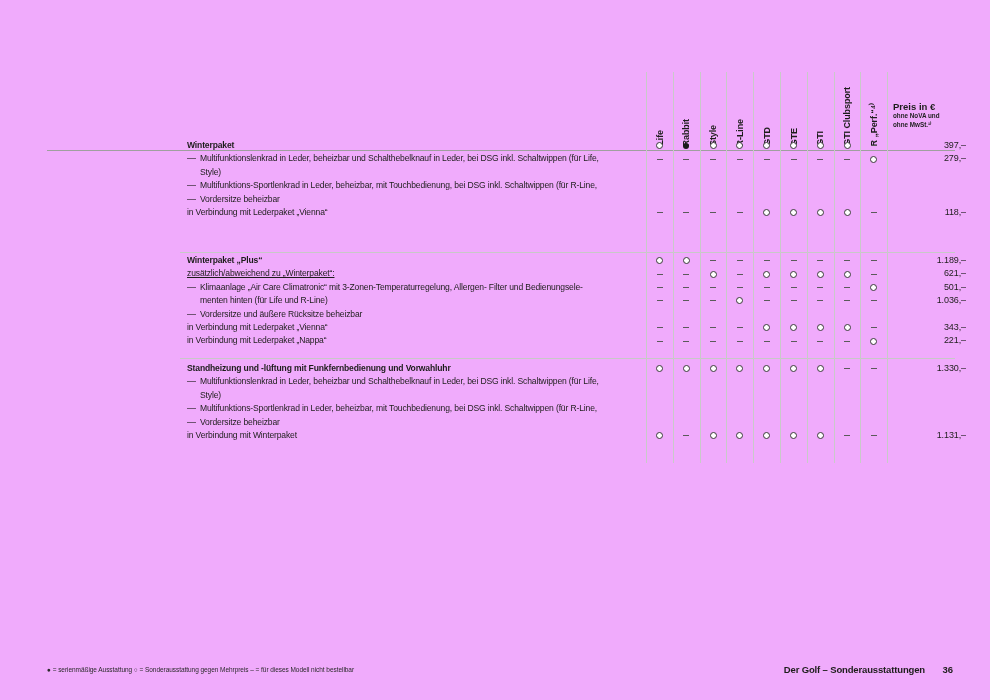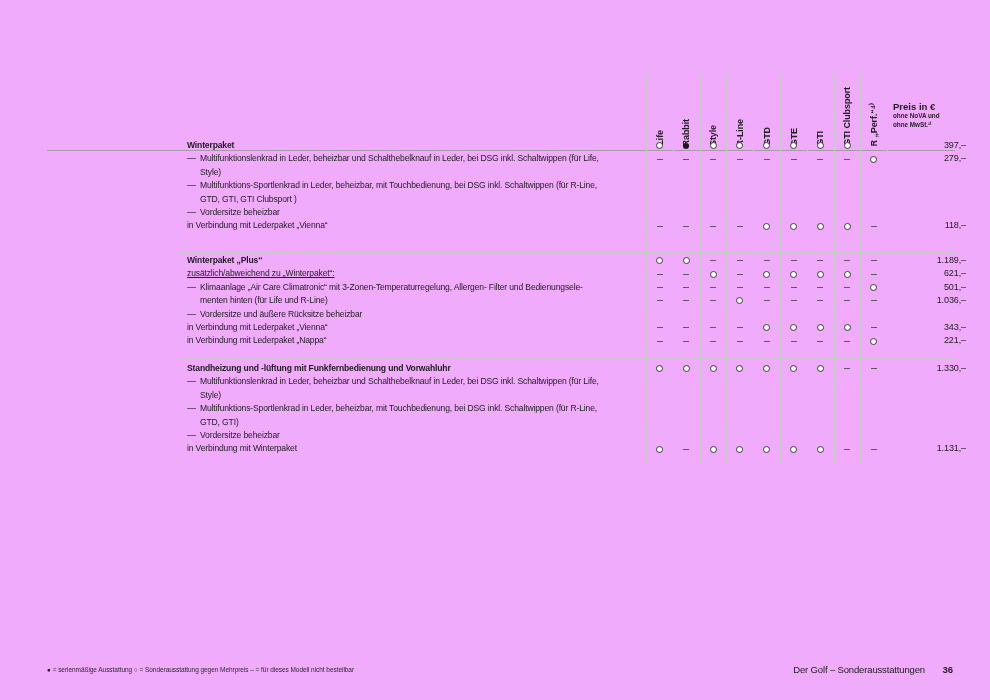--- a/index.html
+++ b/index.html
@@ -26,21 +26,21 @@
   .dashg{position:absolute;left:187px;top:0;font-size:9px;line-height:13.4px;color:#1d1d1b;}
   .cell{position:absolute;top:0;width:27px;height:13.4px;display:flex;
         align-items:center;justify-content:center;}
   .sym-o{width:5px;height:5px;border:1px solid #3a3a3a;border-radius:50%;background:#fff;}
   .sym-s{width:6px;height:6px;border-radius:50%;background:#1a1a1a;}
   .sym-d{width:6px;height:1px;background:#5a5a5a;}
   .price{position:absolute;left:887px;top:0;width:47px;text-align:right;font-size:9px;
          letter-spacing:-0.1px;line-height:13.4px;color:#1d1d1b;margin-left:32px;}
   .footer-legend{position:absolute;left:47px;top:666px;font-size:6.5px;color:#2a2a2a;
          letter-spacing:-0.05px;}
-  .footer-title{position:absolute;right:65px;top:664px;font-size:9.5px;letter-spacing:-0.15px;}
+  .footer-title{position:absolute;right:65px;top:664px;font-size:9.5px;letter-spacing:-0.15px;font-weight:bold;}
   .footer-page{position:absolute;right:37px;top:664px;font-size:9.5px;font-weight:bold;}
 </style>
 </head>
 <body>
 
 <div id="page">
 
   <div class="hline header"></div>
   <div class="hline div2"></div>
   <div class="hline div3"></div>
@@ -159,23 +159,20 @@
           <span class="price">279,–</span>
         </div>
         <div class="row">
           <span class="txt" style="left: 200px;">Style)</span>
         </div>
         <div class="row">
           <span class="dashg">—</span>
           <span class="txt" style="left: 200px;">Multifunktions-Sportlenkrad in Leder, beheizbar, mit Touchbedienung, bei DSG inkl. Schaltwippen (für R-Line,</span>
         </div>
         <div class="row">
-          <span class="txt" style="left: 200px;">GTD, GTI, GTI Clubsport )</span>
-        </div>
-        <div class="row">
           <span class="dashg">—</span>
           <span class="txt" style="left: 200px;">Vordersitze beheizbar</span>
         </div>
         <div class="row">
           <span class="txt" style="left: 187px;">in Verbindung mit Lederpaket „Vienna“</span>
           <div class="cell" style="left: 646px;">
             <div class="sym-d"></div>
           </div>
           <div class="cell" style="left: 672.8px;">
             <div class="sym-d"></div>
@@ -432,23 +429,20 @@
         <div class="row">
           <span class="dashg">—</span>
           <span class="txt" style="left: 200px;">Multifunktionslenkrad in Leder, beheizbar und Schalthebelknauf in Leder, bei DSG inkl. Schaltwippen (für Life,</span>
         </div>
         <div class="row">
           <span class="txt" style="left: 200px;">Style)</span>
         </div>
         <div class="row">
           <span class="dashg">—</span>
           <span class="txt" style="left: 200px;">Multifunktions-Sportlenkrad in Leder, beheizbar, mit Touchbedienung, bei DSG inkl. Schaltwippen (für R-Line,</span>
-        </div>
-        <div class="row">
-          <span class="txt" style="left: 200px;">GTD, GTI)</span>
         </div>
         <div class="row">
           <span class="dashg">—</span>
           <span class="txt" style="left: 200px;">Vordersitze beheizbar</span>
         </div>
         <div class="row">
           <span class="txt" style="left: 187px;">in Verbindung mit Winterpaket</span>
           <div class="cell" style="left: 646px;">
             <div class="sym-o"></div>
           </div>

